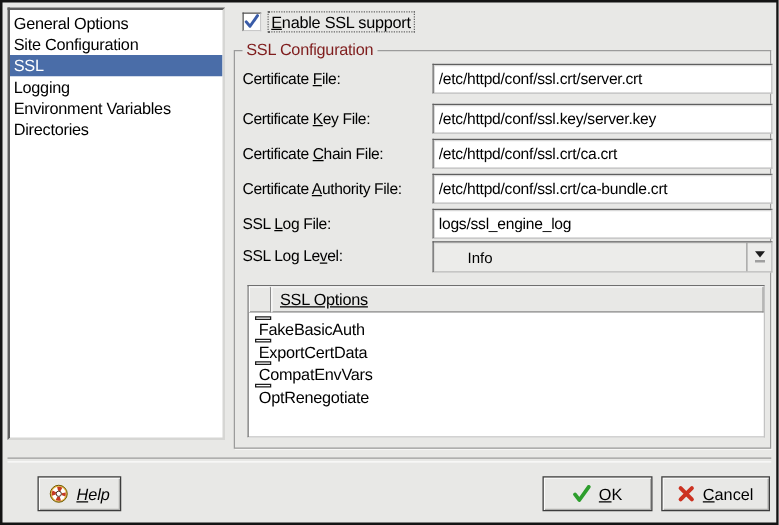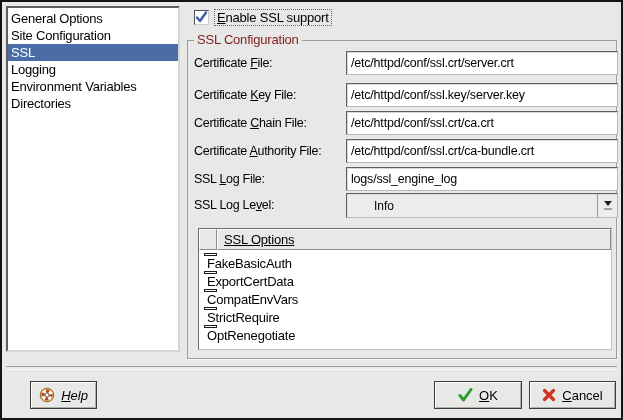--- a/index.html
+++ b/index.html
@@ -188,24 +188,20 @@
         <div class="trow">
           <span class="rcb"></span>
           <span class="rlabel">ExportCertData</span>
         </div>
         <div class="trow">
           <span class="rcb"></span>
           <span class="rlabel">CompatEnvVars</span>
         </div>
         <div class="trow">
           <span class="rcb"></span>
-          <span class="rlabel">StrictRequire</span>
-        </div>
-        <div class="trow">
-          <span class="rcb"></span>
           <span class="rlabel">OptRenegotiate</span>
         </div>
       </div>
     </div>
   </div>
 
   <div class="separator"></div>
 
   <button class="btn help-btn">
     <svg width="16" height="16" viewBox="0 0 16 16">

